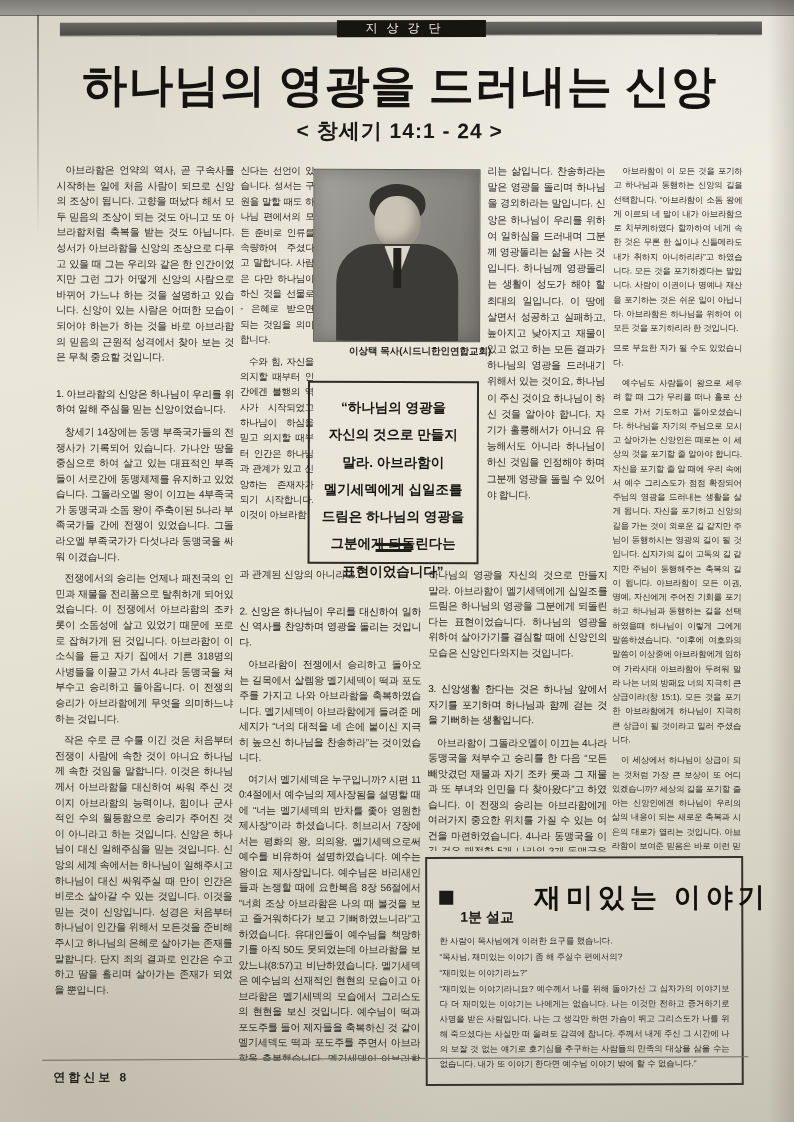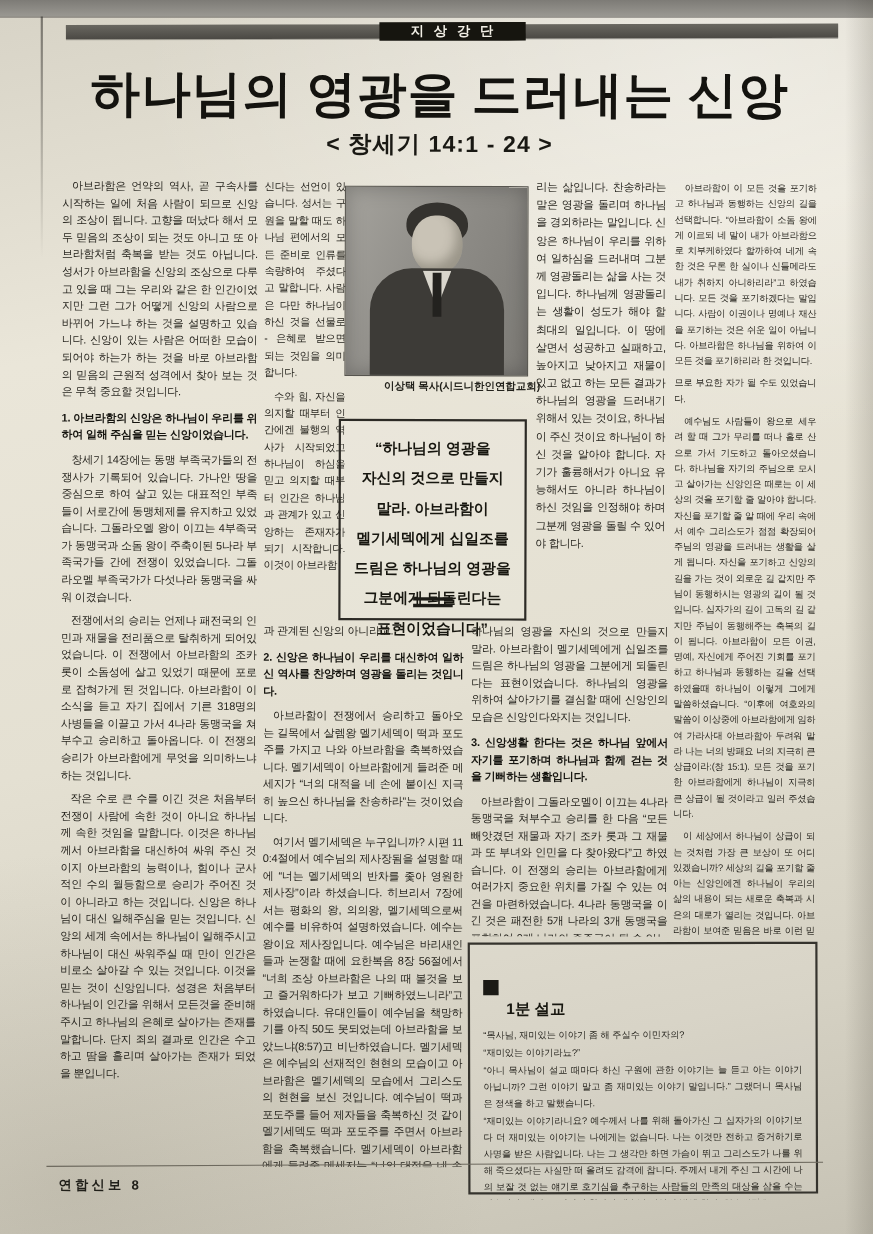--- a/index.html
+++ b/index.html
@@ -14,34 +14,34 @@
       background:linear-gradient(#7d7b76,#9a9892);border-bottom:1px solid #6f6d68;}
   .edge-right{position:absolute;right:0;top:0;width:26px;height:1122px;
       background:linear-gradient(to right, rgba(0,0,0,0), rgba(60,55,45,.18));}
   .edge-left-line{position:absolute;left:37px;top:15px;width:2px;height:220px;
       background:linear-gradient(rgba(40,38,34,.55), rgba(40,38,34,0));}
   #content{position:absolute;left:0;top:0;width:794px;height:1122px;transform:rotate(0.15deg);transform-origin:50% 0;}
 
   .masthead-band{position:absolute;left:60px;top:22px;width:702px;height:13px;
       background:linear-gradient(#6a6861,#4b4944);display:flex;align-items:center;justify-content:center;
       transform:rotate(-0.25deg);box-shadow:0 1px 0 rgba(0,0,0,.25);}
-  .masthead-label{background:#16150f;color:#f2efe6;font-size:12px;font-weight:bold;
-      letter-spacing:9px;padding:2px 20px 3px 29px;line-height:1;}
+  .masthead-label{background:#16150f;color:#f2efe6;font-size:12px;font-weight:normal;
+      letter-spacing:9px;padding:2px 36px 3px 29px;line-height:1;}
 
   .title{position:absolute;left:55px;top:56px;width:690px;margin:0;text-align:center;
       font-size:45px;font-weight:bold;color:#14130f;letter-spacing:1px;
       font-family:"Liberation Serif","DejaVu Serif",serif;}
   .subtitle{position:absolute;left:55px;top:117px;width:690px;text-align:center;
       font-size:21px;font-weight:bold;color:#191813;letter-spacing:1px;}
 
   .col{position:absolute;text-align:justify;word-break:break-all;color:#26241e;overflow:hidden;}
   .col p{margin:0 0 6px;}
   .para{ text-indent:9px;}
   .para.cont{text-indent:0;}
-  .para.h{font-weight:bold;text-indent:0;margin:8px 0 7px;color:#15140f;}
+  .para.h{font-weight:normal;text-indent:0;margin:21px 0 7px;color:#15140f;}
   .col1{left:57px;top:163px;width:178px;height:897px;font-size:10px;line-height:1.56;letter-spacing:-0.2px;}
   .col2a{left:241px;top:163px;width:74px;height:398px;font-size:9.5px;line-height:1.62;letter-spacing:-0.3px;}
   .col2b{left:241px;top:567px;width:182px;height:494px;font-size:10px;line-height:1.55;letter-spacing:-0.2px;}
   .col3a{left:488px;top:163px;width:118px;height:400px;font-size:10px;line-height:1.62;letter-spacing:-0.3px;}
   .col3b{left:430px;top:567px;width:179px;height:284px;font-size:10px;line-height:1.55;letter-spacing:-0.2px;}
   .col4{left:614px;top:163px;width:129px;height:690px;font-size:8.4px;line-height:1.7;letter-spacing:-0.2px;}
 
   .photo{position:absolute;left:314px;top:169px;width:165px;height:171px;overflow:hidden;
       background:linear-gradient(115deg,#a5a39d 0%,#8f8d88 45%,#7c7a75 100%);
       border:1px solid #57554f;box-shadow:inset 0 0 18px rgba(0,0,0,.25);}
@@ -139,25 +139,26 @@
         <p class="para p">아브라함이 이 모든 것을 포기하고 하나님과 동행하는 신앙의 길을 선택합니다. “아브라함이 소돔 왕에게 이르되 네 말이 내가 아브라함으로 치부케하였다 할까하여 네게 속한 것은 무론 한 실이나 신들메라도 내가 취하지 아니하리라”고 하였습니다. 모든 것을 포기하겠다는 말입니다. 사람이 이권이나 명예나 재산을 포기하는 것은 쉬운 일이 아닙니다. 아브라함은 하나님을 위하여 이 모든 것을 포기하리라 한 것입니다.</p>
         <p class="para cont">므로 부요한 자가 될 수도 있었습니다.</p>
         <p class="para p">예수님도 사람들이 왕으로 세우려 할 때 그가 무리를 떠나 홀로 산으로 가서 기도하고 돌아오셨습니다. 하나님을 자기의 주님으로 모시고 살아가는 신앙인은 때로는 이 세상의 것을 포기할 줄 알아야 합니다. 자신을 포기할 줄 알 때에 우리 속에서 예수 그리스도가 점점 확장되어 주님의 영광을 드러내는 생활을 살게 됩니다. 자신을 포기하고 신앙의 길을 가는 것이 외로운 길 같지만 주님이 동행하시는 영광의 길이 될 것입니다. 십자가의 길이 고독의 길 같지만 주님이 동행해주는 축복의 길이 됩니다. 아브라함이 모든 이권, 명예, 자신에게 주어진 기회를 포기하고 하나님과 동행하는 길을 선택하였을때 하나님이 이렇게 그에게 말씀하셨습니다. “이후에 여호와의 말씀이 이상중에 아브라함에게 임하여 가라사대 아브라함아 두려워 말라 나는 너의 방패요 너의 지극히 큰 상급이라:(창 15:1). 모든 것을 포기한 아브라함에게 하나님이 지극히 큰 상급이 될 것이라고 일러 주셨습니다.</p>
         <p class="para p">이 세상에서 하나님이 상급이 되는 것처럼 가장 큰 보상이 또 어디 있겠습니까? 세상의 길을 포기할 줄 아는 신앙인에겐 하나님이 우리의 삶의 내용이 되는 새로운 축복과 시은의 대로가 열리는 것입니다. 아브라함이 보여준 믿음은 바로 이런 믿음인 것입니다. 이런 신앙을 갖고 사는 사람이 신앙의 길을 가는 순례자가 될 것입니다. 하나님의 영광을 드러내는 신앙이 곧 아브라함의 믿음이었습니다.</p>
       </div>
 
     <div class="sermon-box">
       <div class="sermon-head">
         <span class="sq"></span>
         <span class="sermon-kicker">1분 설교</span>
+        <span class="sermon-title">재미있는 이야기</span>
       </div>
       <div class="sermon-body">
-          <p class="para cont">“목사님, 재미있는 이야기 좀 해 주실수 이민자의?</p>
+          <p class="para cont">한 사람이 목사님에게 이러한 요구를 했습니다.</p>
+          <p class="para cont">“목사님, 재미있는 이야기 좀 해 주실수 편에서의?</p>
           <p class="para cont">“재미있는 이야기라뇨?”</p>
-          <p class="para cont">“아니 목사님이 설교 때마다 하신 구원에 관한 이야기는 늘 듣고 아는 이야기 아닙니까? 그런 이야기 말고 좀 재미있는 이야기 말입니다.” 그랬더니 목사님은 정색을 하고 말했습니다.</p>
           <p class="para cont">“재미있는 이야기라니요? 예수께서 나를 위해 돌아가신 그 십자가의 이야기보다 더 재미있는 이야기는 나에게는 없습니다. 나는 이것만 전하고 증거하기로 사명을 받은 사람입니다. 나는 그 생각만 하면 가슴이 뛰고 그리스도가 나를 위해 죽으셨다는 사실만 떠 올려도 감격에 찹니다. 주께서 내게 주신 그 시간에 나의 보잘 것 없는 얘기로 호기심을 추구하는 사람들의 만족의 대상을 삼을 수는 없습니다. 내가 또 이야기 한다면 예수님 이야기 밖에 할 수 없습니다.”</p>
         </div>
     </div>
 
     <div class="bottom-rule"></div>
     <div class="footer">연합신보 8</div>
   </div>
 </div>
 
 </body></html>

